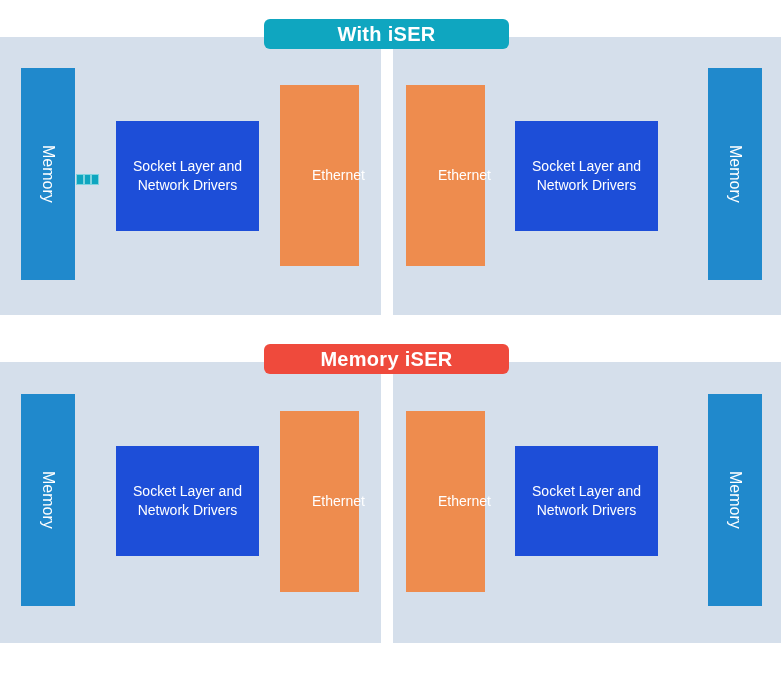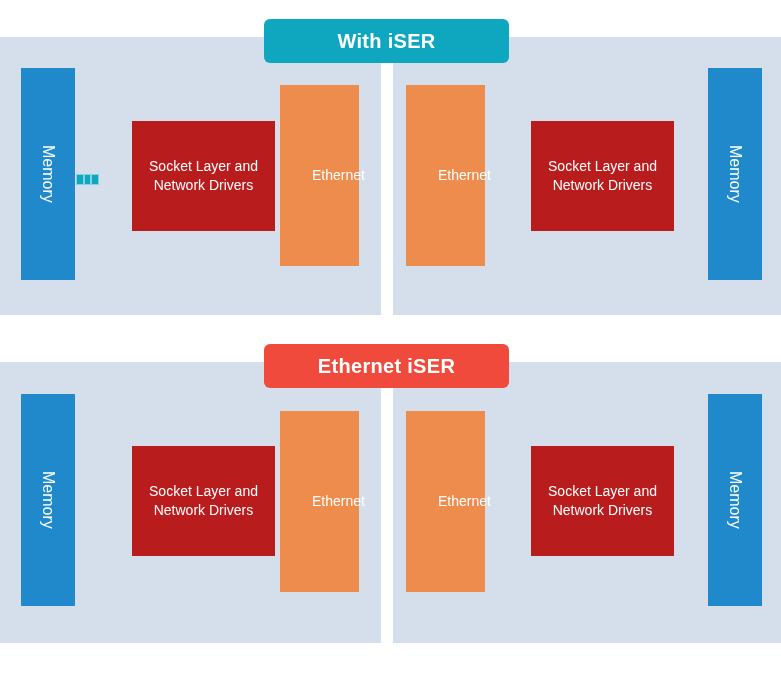--- a/index.html
+++ b/index.html
@@ -33,21 +33,21 @@
     left: 381px;
     width: 12px;
     background: #ffffff;
   }
 
   
   .banner {
     position: absolute;
     left: 264px;
     width: 245px;
-    height: 44px;
+    height: 30px;
     border-radius: 6px;
     display: flex;
     align-items: center;
     justify-content: center;
     color: #ffffff;
     font-size: 20px;
     font-weight: bold;
     letter-spacing: 0.3px;
     z-index: 5;
   }
@@ -65,22 +65,21 @@
     color: #ffffff;
     font-size: 14px;
     line-height: 1.35;
     padding: 4px;
   }
   .node.memory {
     background: #2089cc;
     font-size: 16px;
   }
   .node.green {
-    background: #b91c1c;
-    margin-left: 16px;
+    background: #1d4ed8;
   }
   .node.orange {
     background: #ee8c4e;
     padding-left: 42px;
   }
   .vtext {
     writing-mode: vertical-rl;
     text-orientation: mixed;
     white-space: nowrap;
   }
@@ -161,21 +160,21 @@
 </div>
 
 <div class="node memory" id="top-right-memory">
   <span class="vtext">Memory</span>
 </div>
 
 <div class="panel" id="panel-without">
   <div class="panel-divider"></div>
 </div>
 
-<div class="banner" id="banner-without">Ethernet iSER</div>
+<div class="banner" id="banner-without">Memory iSER</div>
 
 <div class="node memory" id="bot-left-memory">
   <span class="vtext">Memory</span>
 </div>
 
 <div class="node green" id="bot-left-socket">
   <span>Socket Layer and Network Drivers</span>
 </div>
 
 <div class="node orange" id="bot-left-ethernet">

